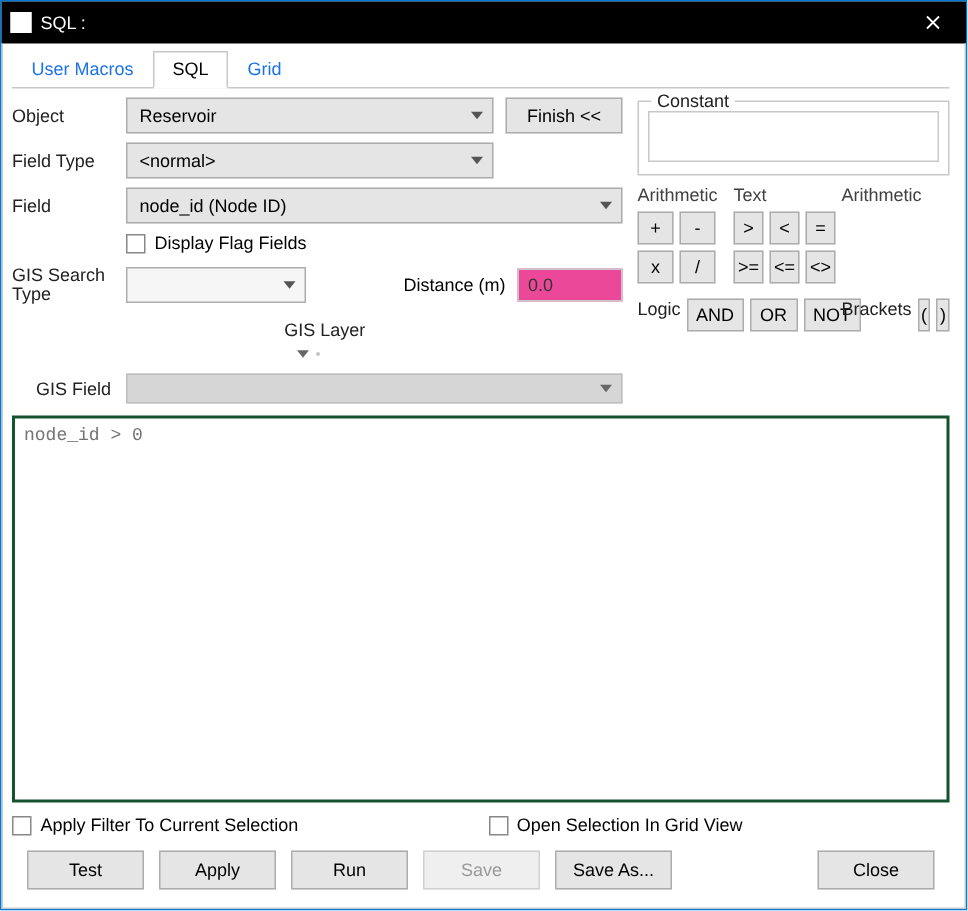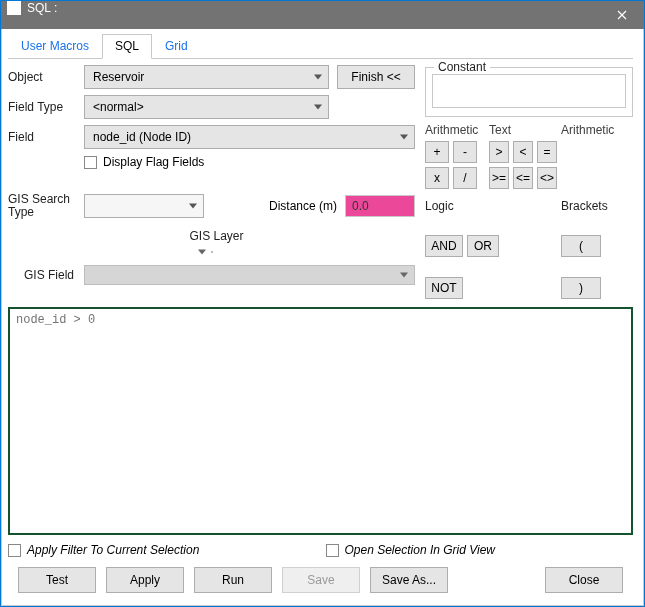--- a/index.html
+++ b/index.html
@@ -1,18 +1,18 @@
 <!DOCTYPE html>
 <html><head>
 <meta charset="utf-8">
 <style>
   * { box-sizing: border-box; font-family: "Segoe UI", Tahoma, sans-serif; font-size: 12px; }
   html,body { margin:0; padding:0; background:#fff; }
   .window { width:645px; height:607px; border:1px solid #0078d7; display:flex; flex-direction:column; background:#fff; }
-  .titlebar { height:28px; background:#737373; color:#fff; display:flex; align-items:flex-start; padding:0 4px 0 6px; }
+  .titlebar { height:28px; background:#000000; color:#fff; display:flex; align-items:center; padding:0 4px 0 6px; }
   .titlebar .icon { width:14px; height:14px; background:#fff; margin-right:6px; display:inline-block; border:1px solid #fff; }
   .titlebar .title { flex:1; }
   .titlebar .close { width:36px; height:28px; display:flex; align-items:center; justify-content:center; cursor:pointer; }
   .titlebar .close svg { width:10px; height:10px; stroke:#fff; stroke-width:1.2; }
 
   .client { flex:1; padding:4px 10px 8px 6px; display:flex; flex-direction:column; border:1px solid #c8c8c8; border-top:none; margin:0; }
 
   .tabs { display:flex; border-bottom:1px solid #c8c8c8; margin-bottom:6px; }
   .tab { padding:4px 12px 5px 12px; color:#1a73e8; cursor:pointer; border:1px solid transparent; border-bottom:none; position:relative; top:1px; }
   .tab.active { color:#000; border:1px solid #c8c8c8; border-bottom:1px solid #fff; background:#fff; }
@@ -52,28 +52,28 @@
   .opcol.c2 { width:72px; }
   .opcol.c3 { width:72px; }
   .pair { display:flex; gap:4px; }
   .opbtn { height:22px; border:1px solid #adadad; background:#e5e5e5; display:flex; align-items:center; justify-content:center; cursor:pointer; }
   .opbtn.sm { width:24px; }
   .opbtn.med { width:56px; }
   .opbtn.w { width:38px; }
   .opbtn.w2 { width:32px; }
 
   .logicrow { display:flex; gap:0; margin-top:10px; }
-  .logiccol { display:flex; flex-direction:column; gap:20px; }
+  .logiccol { display:flex; gap:4px; }
   .logiccol.a { width:136px; }
   .logiccol.b { width:72px;justify-content:space-between; }
   .secthead { color:#222; margin-bottom:2px; }
 
   .sqlarea { flex:1; border:2px solid #14532d; background:#fff; margin-top:8px; padding:4px 6px; color:#737373; overflow:auto;font-family:Liberation Mono, monospace; }
 
-  .footchecks { display:flex; align-items:center; gap:10px; margin-top:8px;font-style:italic; }
+  .footchecks { display:flex; align-items:center; gap:10px; margin-top:8px; }
   .footchecks .group { display:flex; align-items:center; gap:6px; flex:1; }
 
   .footbtns { display:flex; gap:10px; margin-top:10px; padding:0 10px 4px 10px; align-items:center; }
   .footbtns .spacer { flex:1; }
   .fbtn { width:78px; height:26px; border:1px solid #adadad; background:#e5e5e5; display:flex; align-items:center; justify-content:center; cursor:pointer; }
   .fbtn.disabled { color:#9a9a9a; background:#efefef; border-color:#d0d0d0; cursor:default; }
 </style>
 </head>
 <body>
 
@@ -122,21 +122,21 @@
             <span>node_id  (Node ID)</span>
             <span class="caret"></span>
           </div>
         </div>
 
         <div class="flagrow">
           <div class="checkbox"></div>
           <span>Display Flag Fields</span>
         </div>
 
-        <div class="row" style="margin-top:18px;">
+        <div class="row" style="margin-top:2px;">
           <div class="lbl" style="line-height:13px;">GIS Search Type</div>
           <div class="select light" style="flex:0 0 120px;">
             <span class="caret"></span>
           </div>
           <div style="flex:1"></div>
           <span>Distance (m)</span>
           <input class="distinput" value="0.0" style="">
         </div>
 
         <div class="row gisrow" style="margin-top:4px;flex-direction:column;">

